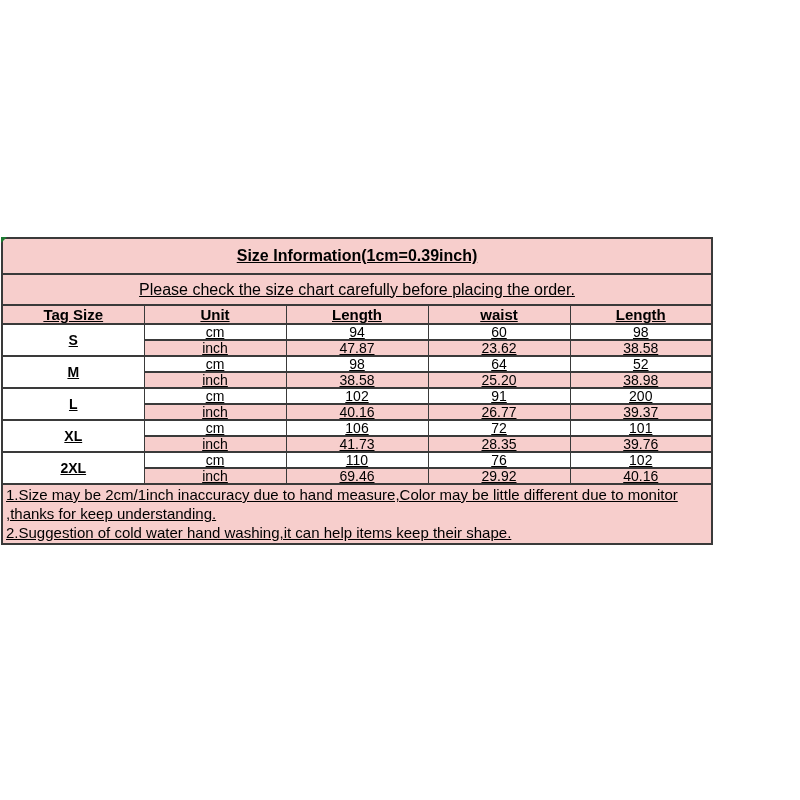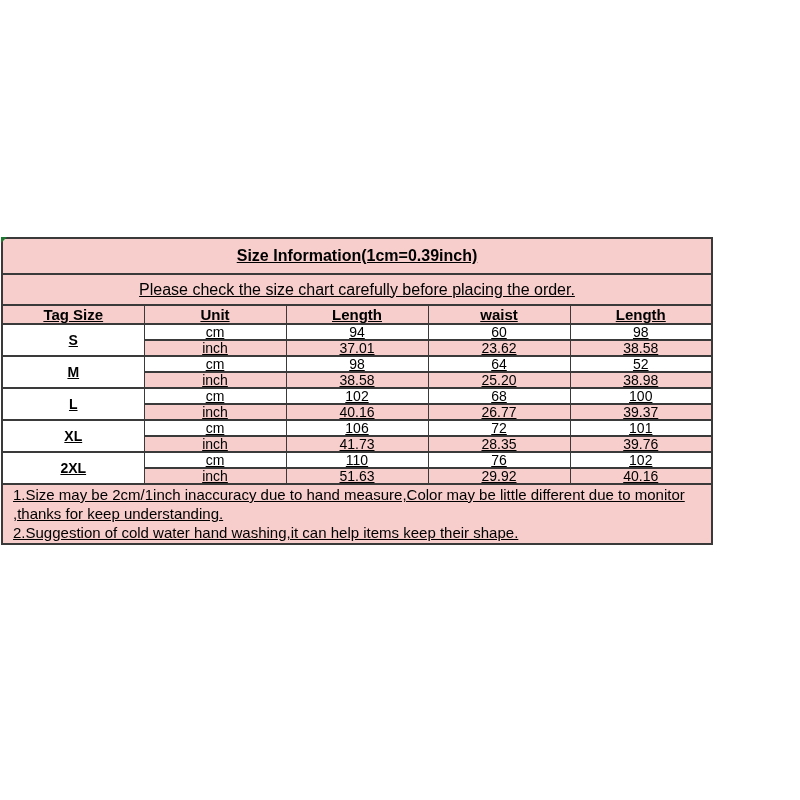--- a/index.html
+++ b/index.html
@@ -67,21 +67,21 @@
   }
   tr.notes-row td {
     height: 58px;
     text-align: left;
     font-size: 15px;
     vertical-align: top;
     white-space: normal;
   }
   .note-line {
     line-height: 19px;
-    padding-left: 10px;
+    padding-left: 3px;
   }
   .excel-marker {
     position: absolute;
     left: 0;
     top: 0;
     width: 0;
     height: 0;
     border-top: 6px solid var(--marker, #1e7a33);
     border-right: 6px solid transparent;
     z-index: 2;
@@ -117,21 +117,21 @@
 
       <tr class="body-row">
         <td class="w size-cell" rowspan="2">S</td>
         <td class="w">cm</td>
         <td class="w">94</td>
         <td class="w">60</td>
         <td class="w">98</td>
       </tr>
       <tr class="body-row">
         <td class="p">inch</td>
-        <td class="p">37.01</td>
+        <td class="p">47.87</td>
         <td class="p">23.62</td>
         <td class="p">38.58</td>
       </tr>
 
       <tr class="body-row">
         <td class="w size-cell" rowspan="2">M</td>
         <td class="w">cm</td>
         <td class="w">98</td>
         <td class="w">64</td>
         <td class="w">52</td>
@@ -140,22 +140,22 @@
         <td class="p">inch</td>
         <td class="p">38.58</td>
         <td class="p">25.20</td>
         <td class="p">38.98</td>
       </tr>
 
       <tr class="body-row">
         <td class="w size-cell" rowspan="2">L</td>
         <td class="w">cm</td>
         <td class="w">102</td>
-        <td class="w">68</td>
-        <td class="w">100</td>
+        <td class="w">91</td>
+        <td class="w">200</td>
       </tr>
       <tr class="body-row">
         <td class="p">inch</td>
         <td class="p">40.16</td>
         <td class="p">26.77</td>
         <td class="p">39.37</td>
       </tr>
 
       <tr class="body-row">
         <td class="w size-cell" rowspan="2">XL</td>
@@ -173,21 +173,21 @@
 
       <tr class="body-row">
         <td class="w size-cell" rowspan="2">2XL</td>
         <td class="w">cm</td>
         <td class="w">110</td>
         <td class="w">76</td>
         <td class="w">102</td>
       </tr>
       <tr class="body-row">
         <td class="p">inch</td>
-        <td class="p">51.63</td>
+        <td class="p">69.46</td>
         <td class="p">29.92</td>
         <td class="p">40.16</td>
       </tr>
 
       <tr class="notes-row">
         <td colspan="5" class="p">
           <div class="note-line">1.Size may be 2cm/1inch inaccuracy due to hand measure,Color may be little different due to monitor</div>
           <div class="note-line">,thanks for keep understanding.</div>
           <div class="note-line">2.Suggestion of cold water hand washing,it can help items keep their shape.</div>
         </td>

